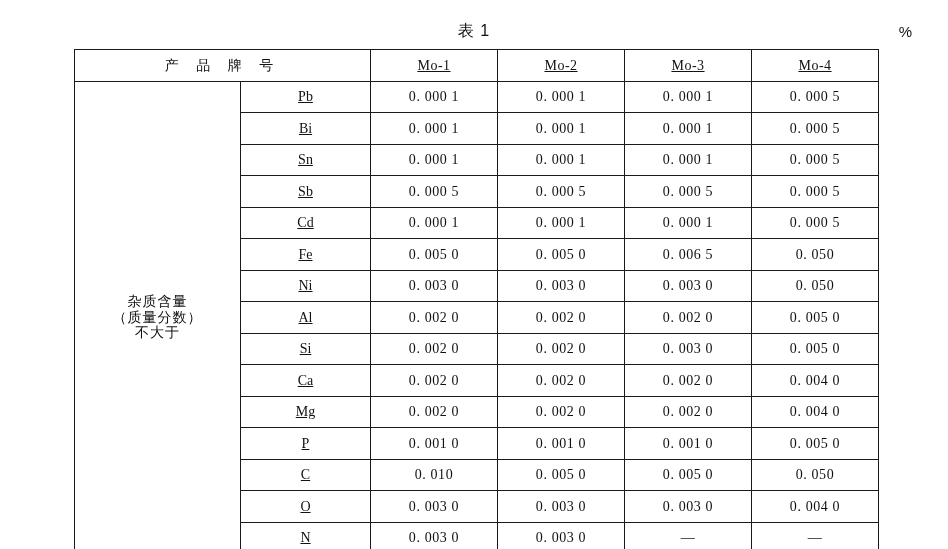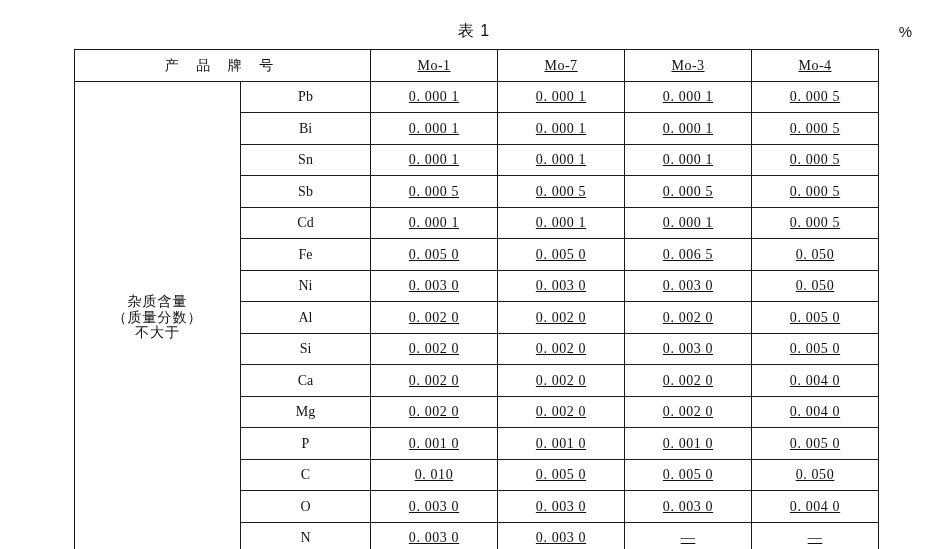--- a/index.html
+++ b/index.html
@@ -78,26 +78,26 @@
   }
   .rowlabel {
     font-size: 15px;
     line-height: 2.0;
     letter-spacing: 1px;
   }
   .rowlabel div { white-space: nowrap; }
   .elem {
     font-family: "Liberation Serif", serif;
     font-size: 14.5px;
+    text-decoration: underline;
   }
   .val {
     font-family: "Liberation Serif", serif;
     font-size: 14px;
     letter-spacing: 0.6px;
-    text-decoration: underline;
   }
   .dash { font-size: 14px; }
 </style>
 </head>
 <body>
 
 <div class="page">
 
   <div class="caption">表 1</div>
   <div class="unit">%</div>
@@ -108,21 +108,21 @@
       <col class="col-elem">
       <col class="col-grade">
       <col class="col-grade">
       <col class="col-grade">
       <col class="col-grade">
     </colgroup>
     <thead>
       <tr>
         <td colspan="2" class="hdr-product">产 品 牌 号</td>
         <td class="grade-head">Mo-1</td>
-        <td class="grade-head">Mo-7</td>
+        <td class="grade-head">Mo-2</td>
         <td class="grade-head">Mo-3</td>
         <td class="grade-head">Mo-4</td>
       </tr>
     </thead>
     <tbody>
 
       <tr>
         <td class="rowlabel" rowspan="15">
           <div>杂质含量</div>
           <div>（质量分数）</div>

